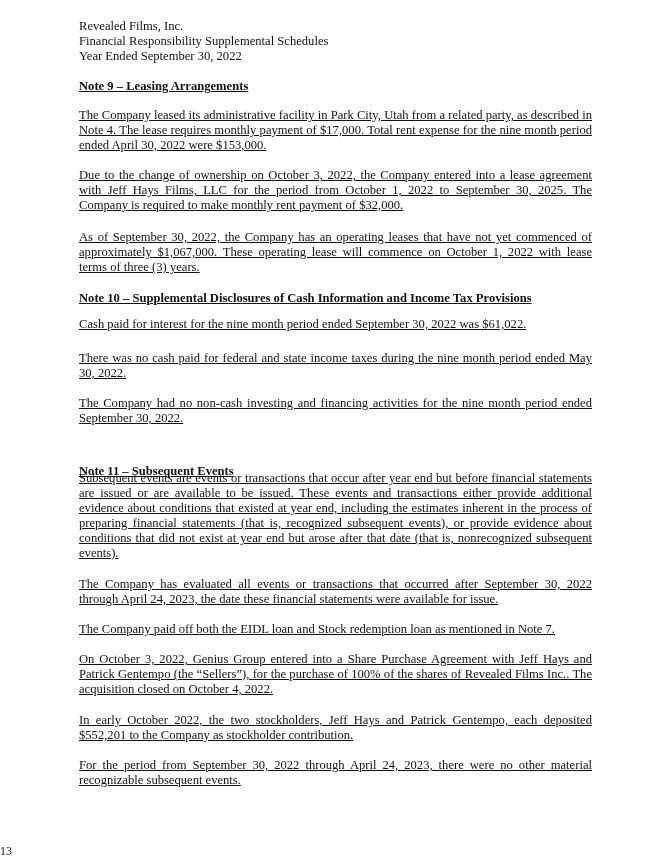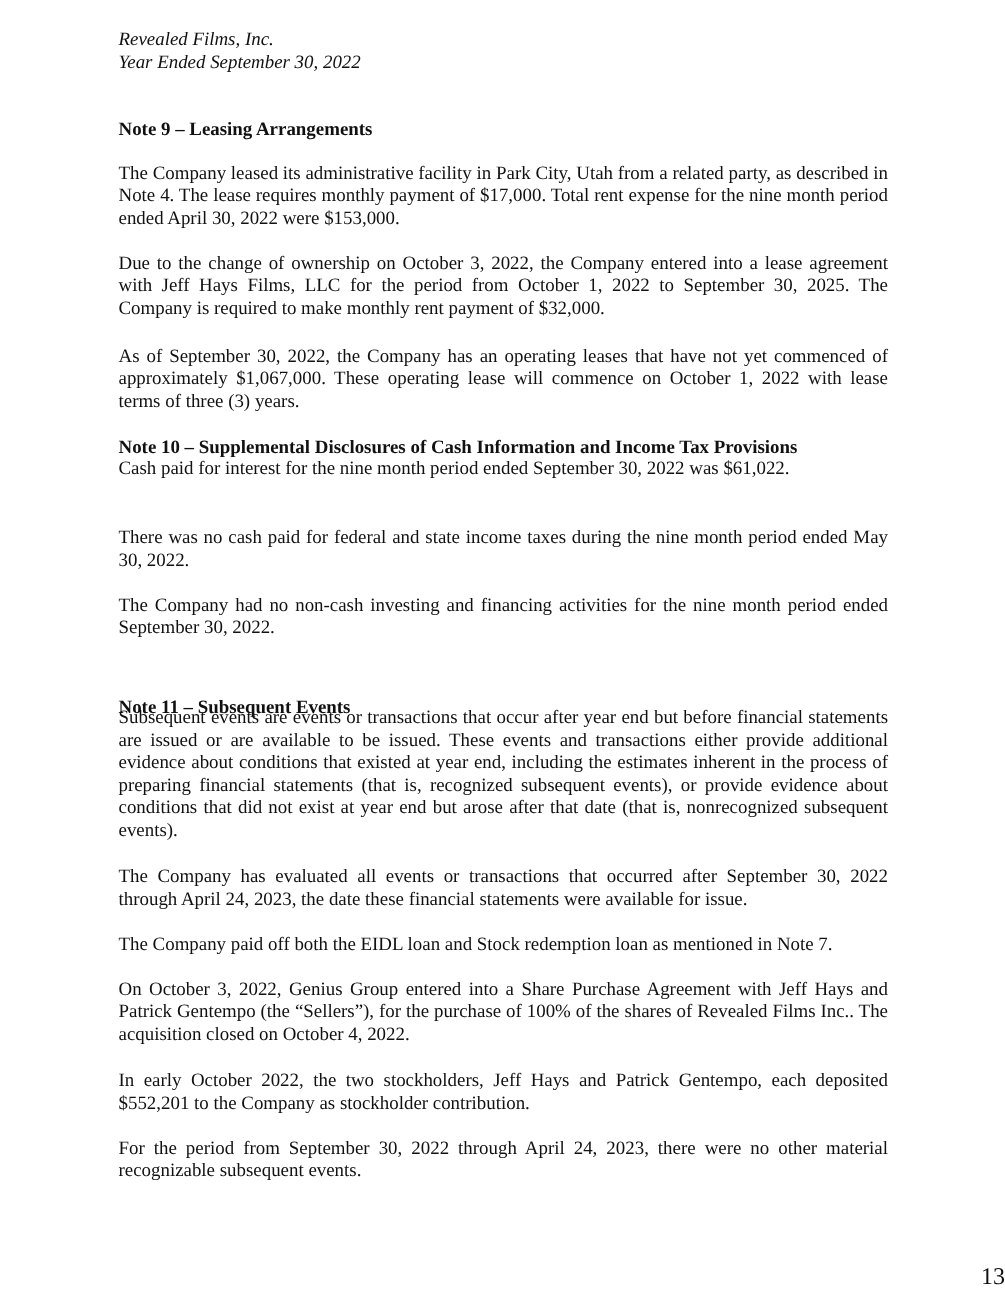--- a/index.html
+++ b/index.html
@@ -2,43 +2,44 @@
 <html><head>
 <meta charset="utf-8">
 <style>
   html, body { margin: 0; padding: 0; background: #ffffff; }
   body {
     width: 670px; height: 867px; position: relative; overflow: hidden;
     font-family: "Liberation Serif", "DejaVu Serif", serif;
     color: #111111; font-size: 12.6px; line-height: 15px;
   }
   .page { position: absolute; left: 79px; top: 19px; width: 513px; }
-  .header div { white-space: nowrap; font-style: italic; }
+  .header div { white-space: nowrap; }
   .heading { font-weight: bold; margin-top: 15px; }
   .para { text-align: justify; margin-top: 15px; }
-  .page-number { position: absolute; left: 0; width: 670px; top: 844px; text-align: right; font-size: 16px; }
-  .pos { position: absolute; left: 79px; width: 513px; }
+  .page-number { position: absolute; left: 0; width: 670px; top: 844px; text-align: left; font-size: 12px; }
+  .pos { position: absolute; left: 79px; width: 513px; text-decoration: underline; }
 </style>
 </head>
 <body>
 
 <div class="page">
   <div class="header">
     <div>Revealed Films, Inc.</div>
+    <div>Financial Responsibility Supplemental Schedules</div>
     <div>Year Ended September 30, 2022</div>
   </div>
 </div>
 
 <div class="pos heading" style="top:79px;margin:0;">Note 9 – Leasing Arrangements</div>
 <div class="pos para" style="top:108px;margin:0;">The Company leased its administrative facility in Park City, Utah from a related party, as described in Note 4.  The lease requires monthly payment of $17,000. Total rent expense for the nine month period ended April 30, 2022 were $153,000.</div>
 <div class="pos para" style="top:168px;margin:0;">Due to the change of ownership on October 3, 2022, the Company entered into a lease agreement with Jeff Hays Films, LLC for the period from October 1, 2022 to September 30, 2025. The Company is required to make monthly rent payment of $32,000.</div>
 <div class="pos para" style="top:230px;margin:0;">As of September 30, 2022, the Company has an operating leases that have not yet commenced of approximately $1,067,000. These operating lease will commence on October 1, 2022 with lease terms of three (3) years.</div>
 
 <div class="pos heading" style="top:291px;margin:0;">Note 10 – Supplemental Disclosures of Cash Information and Income Tax Provisions</div>
-<div class="pos para" style="top:305px;margin:0;">Cash paid for interest for the nine month period ended September 30, 2022 was $61,022.</div>
+<div class="pos para" style="top:317px;margin:0;">Cash paid for interest for the nine month period ended September 30, 2022 was $61,022.</div>
 <div class="pos para" style="top:351px;margin:0;">There was no cash paid for federal and state income taxes during the nine month period ended May 30, 2022.</div>
 <div class="pos para" style="top:396px;margin:0;">The Company had no non-cash investing and financing activities for the nine month period ended September 30, 2022.</div>
 
 <div class="pos heading" style="top:464px;margin:0;">Note 11 – Subsequent Events</div>
 <div class="pos para" style="top:471px;margin:0;">Subsequent events are events or transactions that occur after year end but before financial statements are issued or are available to be issued. These events and transactions either provide additional evidence about conditions that existed at year end, including the estimates inherent in the process of preparing financial statements (that is, recognized subsequent events), or provide evidence about conditions that did not exist at year end but arose after that date (that is, nonrecognized subsequent events).</div>
 <div class="pos para" style="top:577px;margin:0;">The Company has evaluated all events or transactions that occurred after September 30, 2022 through April 24, 2023, the date these financial statements were available for issue.</div>
 <div class="pos para" style="top:622px;margin:0;">The Company paid off both the EIDL loan and Stock redemption loan as mentioned in Note 7.</div>
 <div class="pos para" style="top:652px;margin:0;">On October 3, 2022, Genius Group entered into a Share Purchase Agreement with Jeff Hays and Patrick Gentempo (the “Sellers”), for the purchase of 100% of the shares of Revealed Films Inc.. The acquisition closed on October 4, 2022.</div>
 <div class="pos para" style="top:713px;margin:0;">In early October 2022, the two stockholders, Jeff Hays and Patrick Gentempo, each deposited $552,201 to the Company as stockholder contribution.</div>
 <div class="pos para" style="top:758px;margin:0;">For the period from September 30, 2022 through April 24, 2023, there were no other material recognizable subsequent events.</div>

